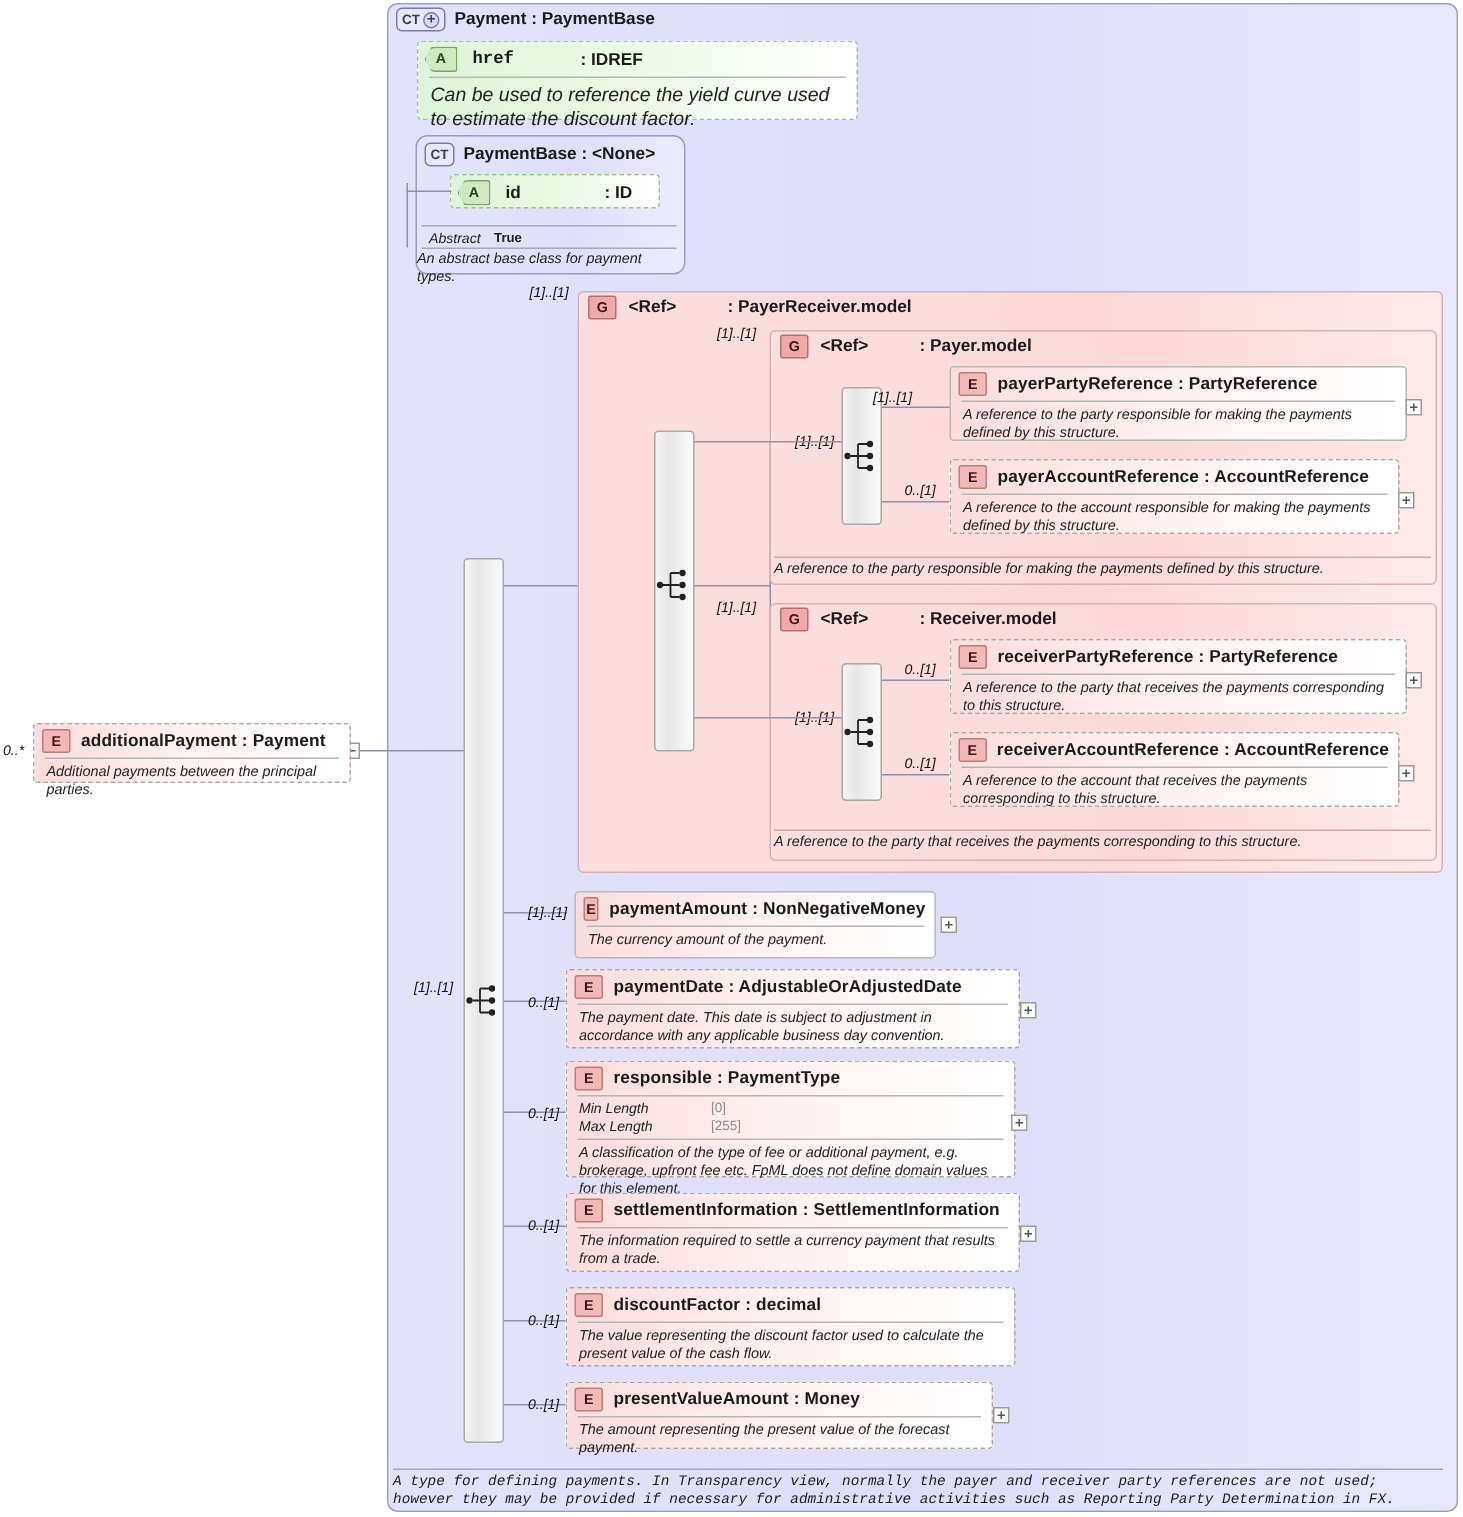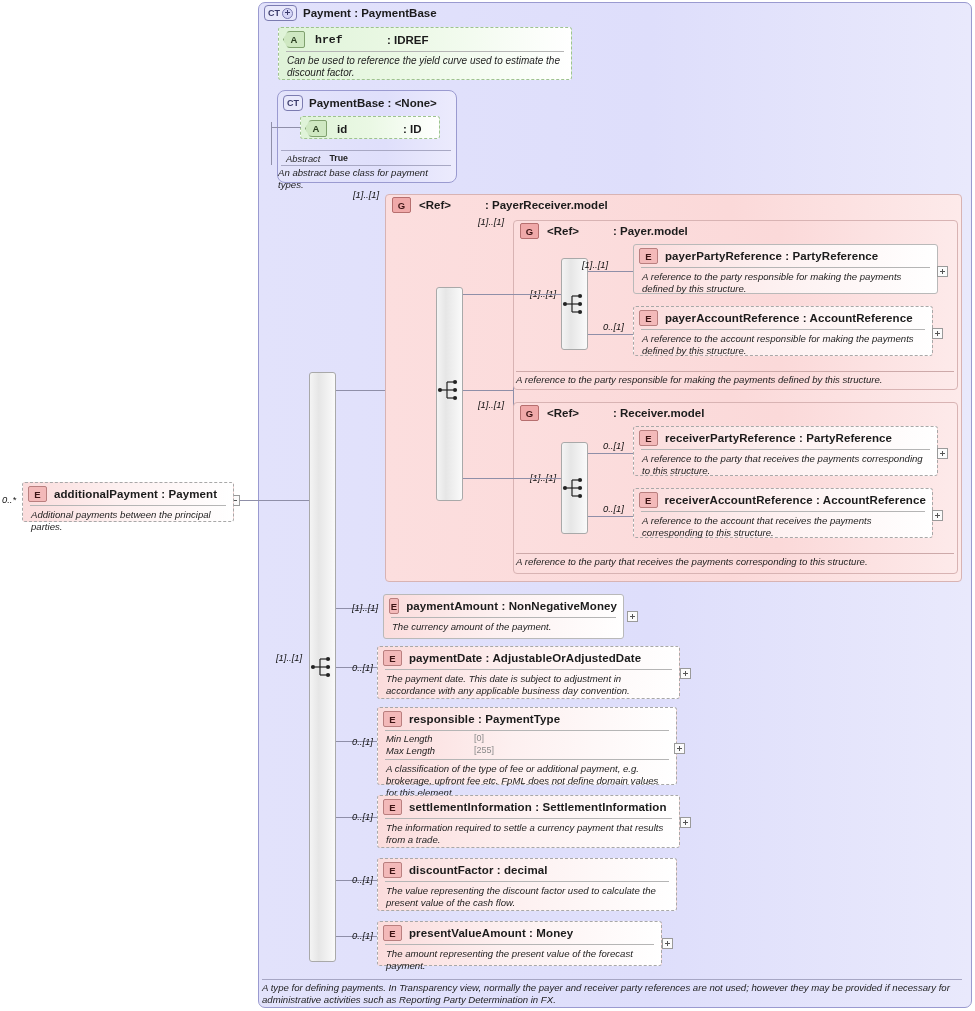--- a/index.html
+++ b/index.html
@@ -61,21 +61,21 @@
   .attr-node{
     box-sizing:border-box;
     background:linear-gradient(to right,#dff3d8 0%,#eaf8e4 40%,#ffffff 100%);
     border:1px dashed #9ec38f;border-radius:3px;
   }
   .attr-node .hdr{
     display:flex;align-items:center;gap:10px;padding:3px 6px 3px 4px;
     font-size:11.5px;font-weight:bold;color:#1b1b1b;white-space:nowrap;
   }
   .attr-node .sep{height:1px;background:#b5b5b5;margin:0 7px;}
-  .attr-node .doc{padding:3px 8px 4px 8px;font-size:10px;font-style:italic;color:#222;line-height:1.22;}
+  .attr-node .doc{padding:3px 8px 4px 8px;font-size:13px;font-style:italic;color:#222;line-height:1.22;}
   .abadge{
     display:inline-flex;align-items:center;justify-content:center;
     width:20px;height:15px;font-size:9.5px;font-weight:bold;color:#2b3f22;
     background:#cfe8c2;border:1px solid #7fa06e;
     border-radius:7px 2px 2px 7px;
     clip-path:polygon(0% 50%,22% 0%,100% 0%,100% 100%,22% 100%);
   }
 
   
   .ct-icon{
@@ -419,15 +419,15 @@
   <div class="abs node optional" style="left:22px;top:482px;width:212px;height:40px;">
     <div class="hdr">
       <span class="badge">E</span>
       <span>additionalPayment : Payment</span>
     </div>
     <div class="sep"></div>
     <div class="doc">Additional payments between the principal parties.</div>
   </div>
 
   <div class="annot-sep" style="left:262px;top:979px;width:700px;"></div>
-  <div class="annot" style="left:262px;top:982px;width:700px;">A type for defining payments. In Transparency view, normally the payer and receiver party references are not used; however they may be provided if necessary for administrative activities such as Reporting Party Determination in FX.</div>
+  <div class="annot" style="left:262px;top:982px;width:700px;font-family:Liberation Mono, monospace;">A type for defining payments. In Transparency view, normally the payer and receiver party references are not used; however they may be provided if necessary for administrative activities such as Reporting Party Determination in FX.</div>
 
 </div>
 
 </body></html>

